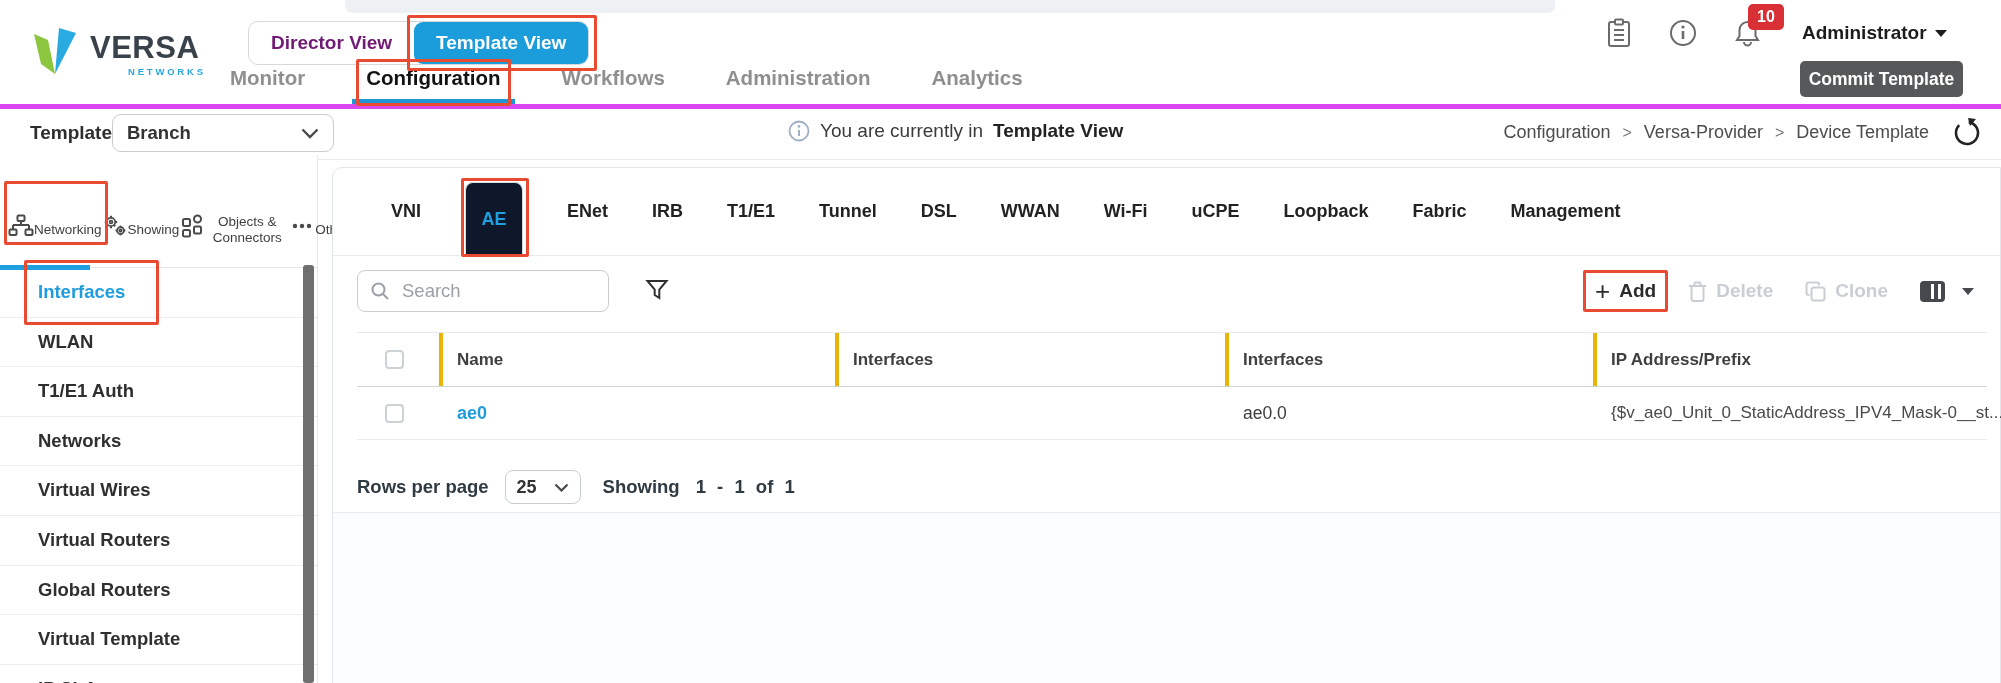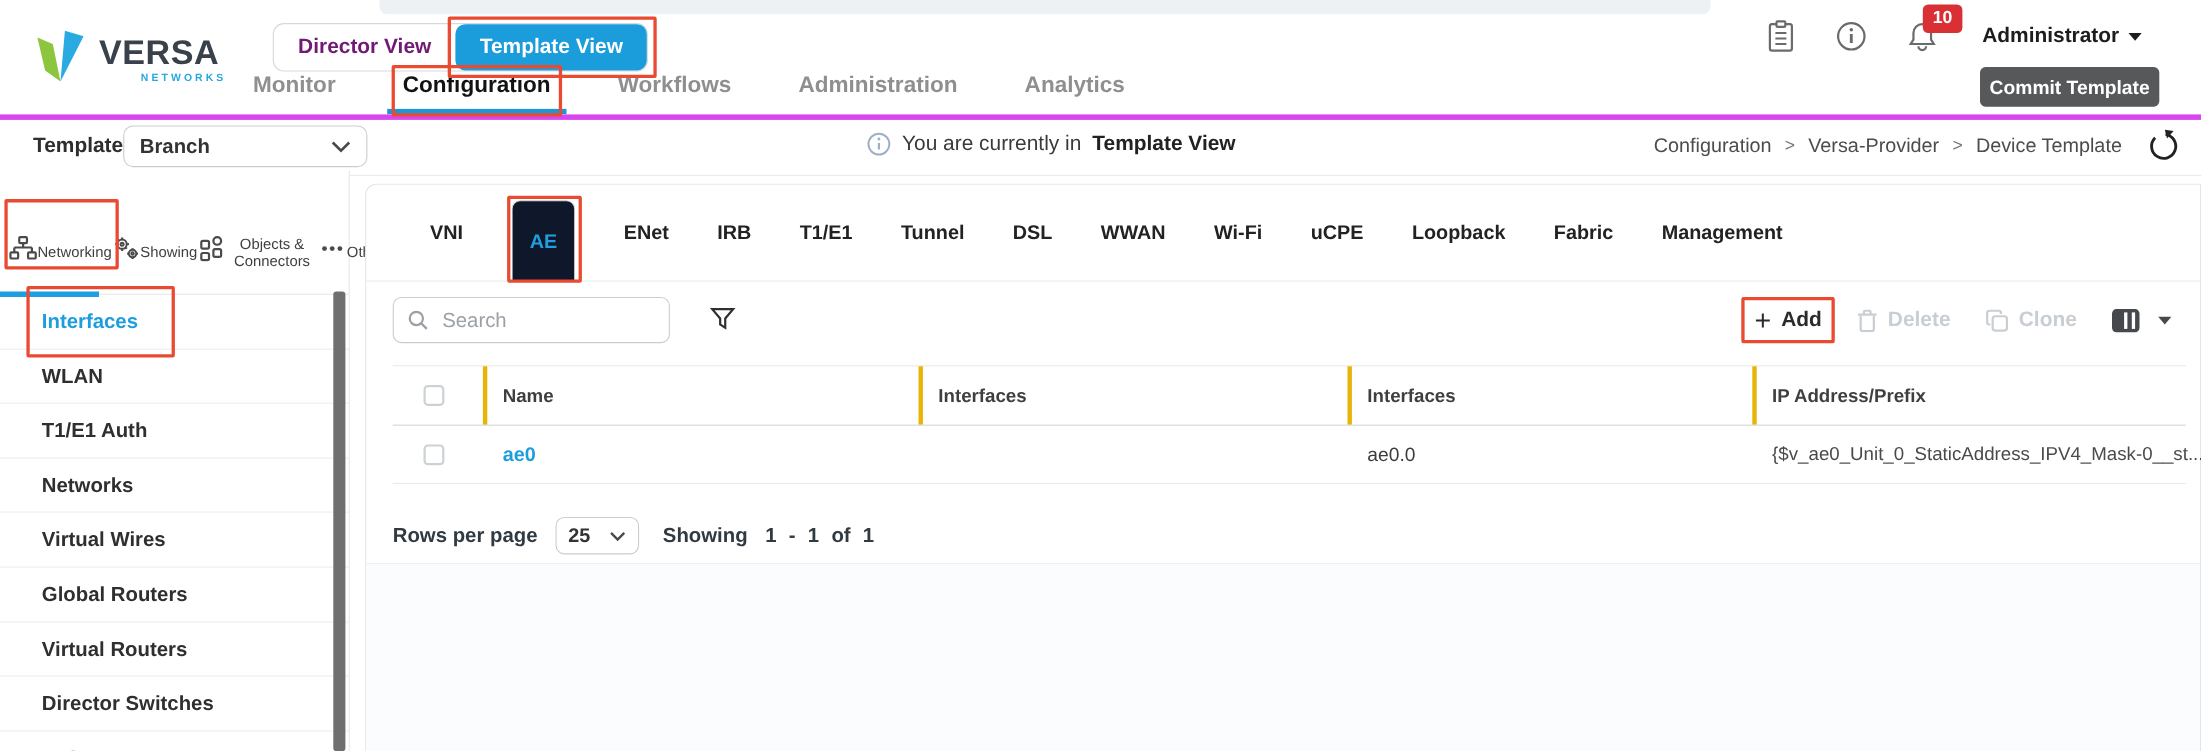--- a/index.html
+++ b/index.html
@@ -279,23 +279,23 @@
     <span class="cat-underline"></span>
   </div>
   <ul class="slist">
     <li class="active">
       <span>Interfaces<i class="anno"></i></span>
     </li>
     <li><span>WLAN</span></li>
     <li><span>T1/E1 Auth</span></li>
     <li><span>Networks</span></li>
     <li><span>Virtual Wires</span></li>
+    <li><span>Virtual Routers</span></li>
     <li><span>Global Routers</span></li>
-    <li><span>Virtual Routers</span></li>
-    <li><span>Director Switches</span></li>
+    <li><span>Virtual Template</span></li>
     <li><span>IP SLA</span></li>
   </ul>
   <div class="sb-scroll"></div>
 </aside>
 
 <main class="abs panel">
   <div class="tabstrip">
     <span class="tab">VNI</span>
     <div class="tab tab-active">
       <span>AE</span>

